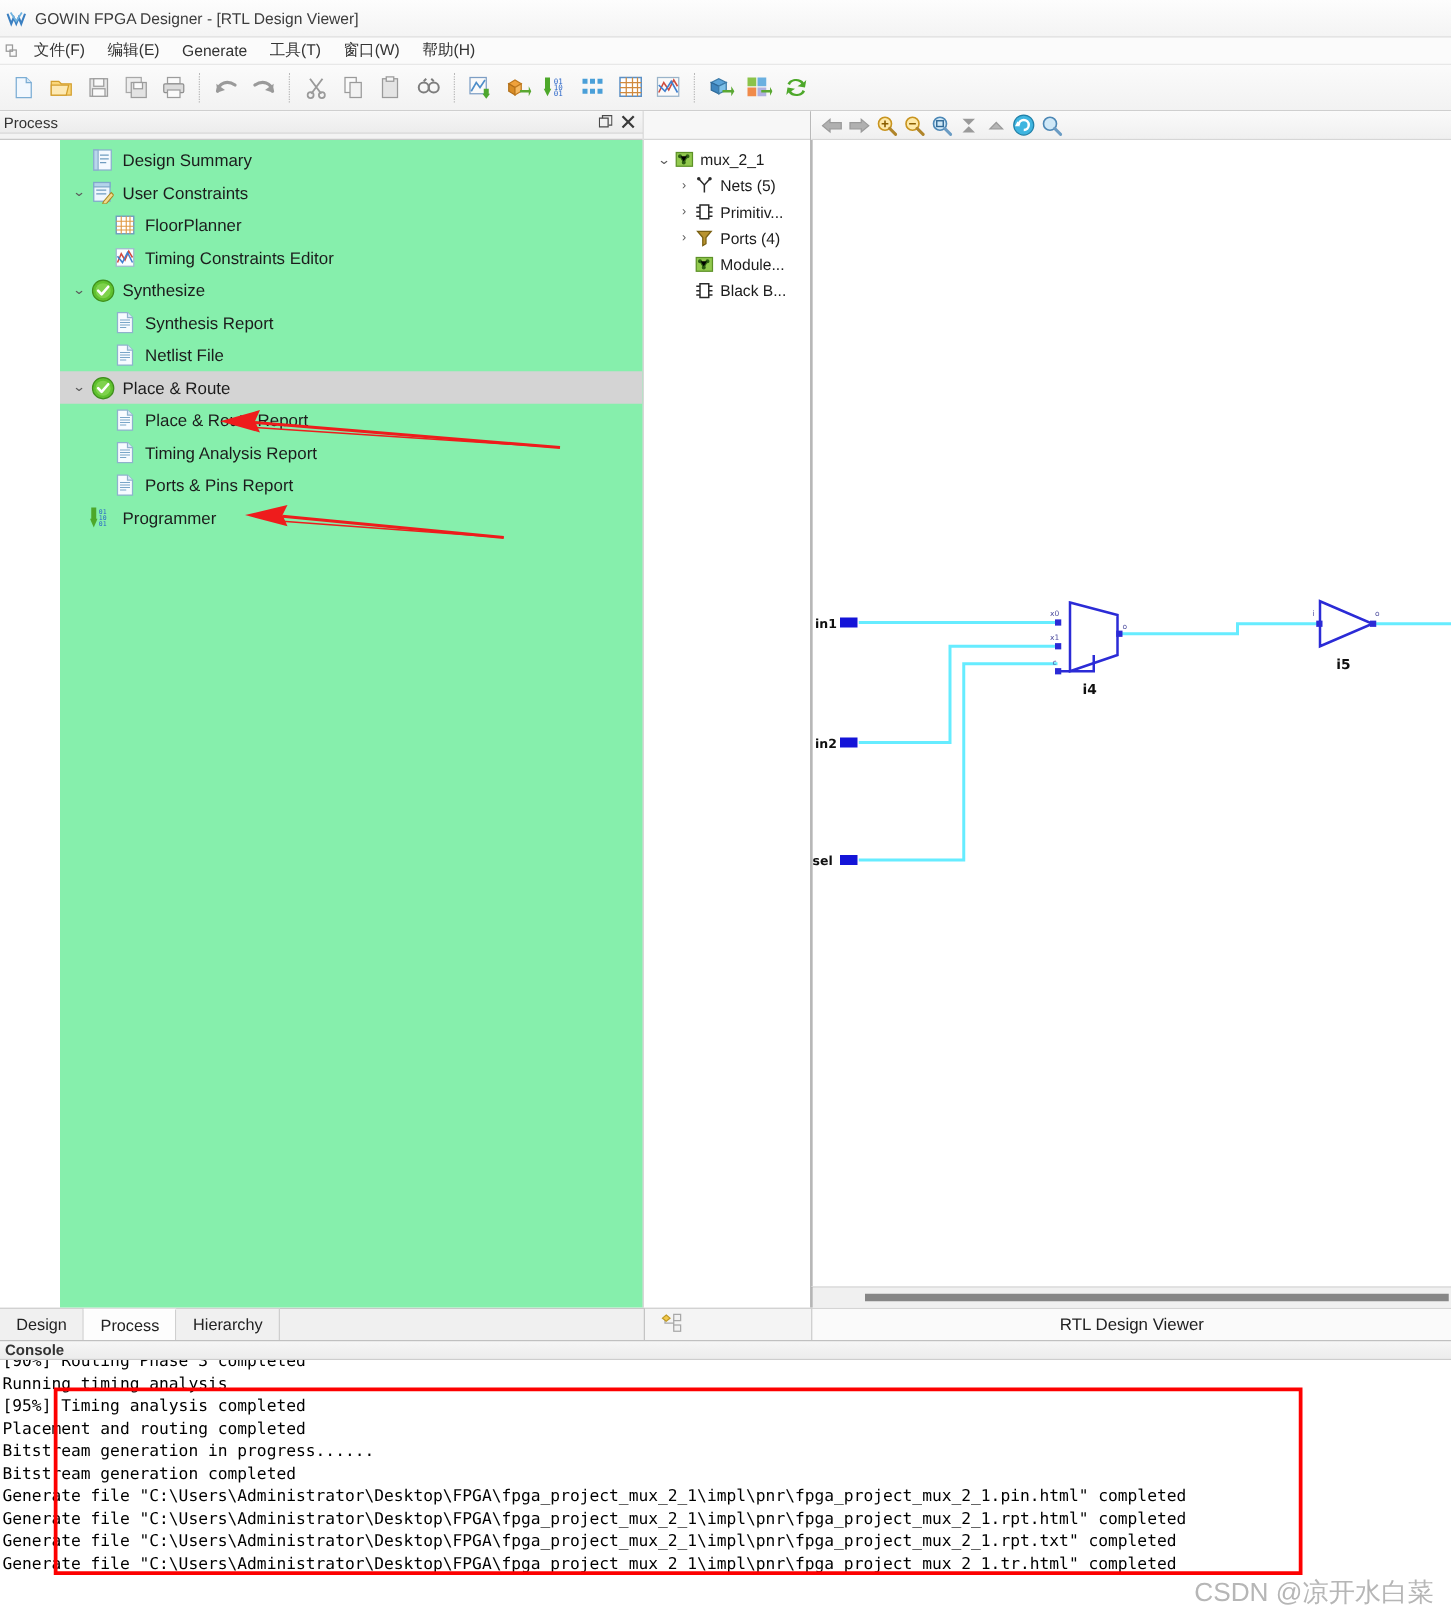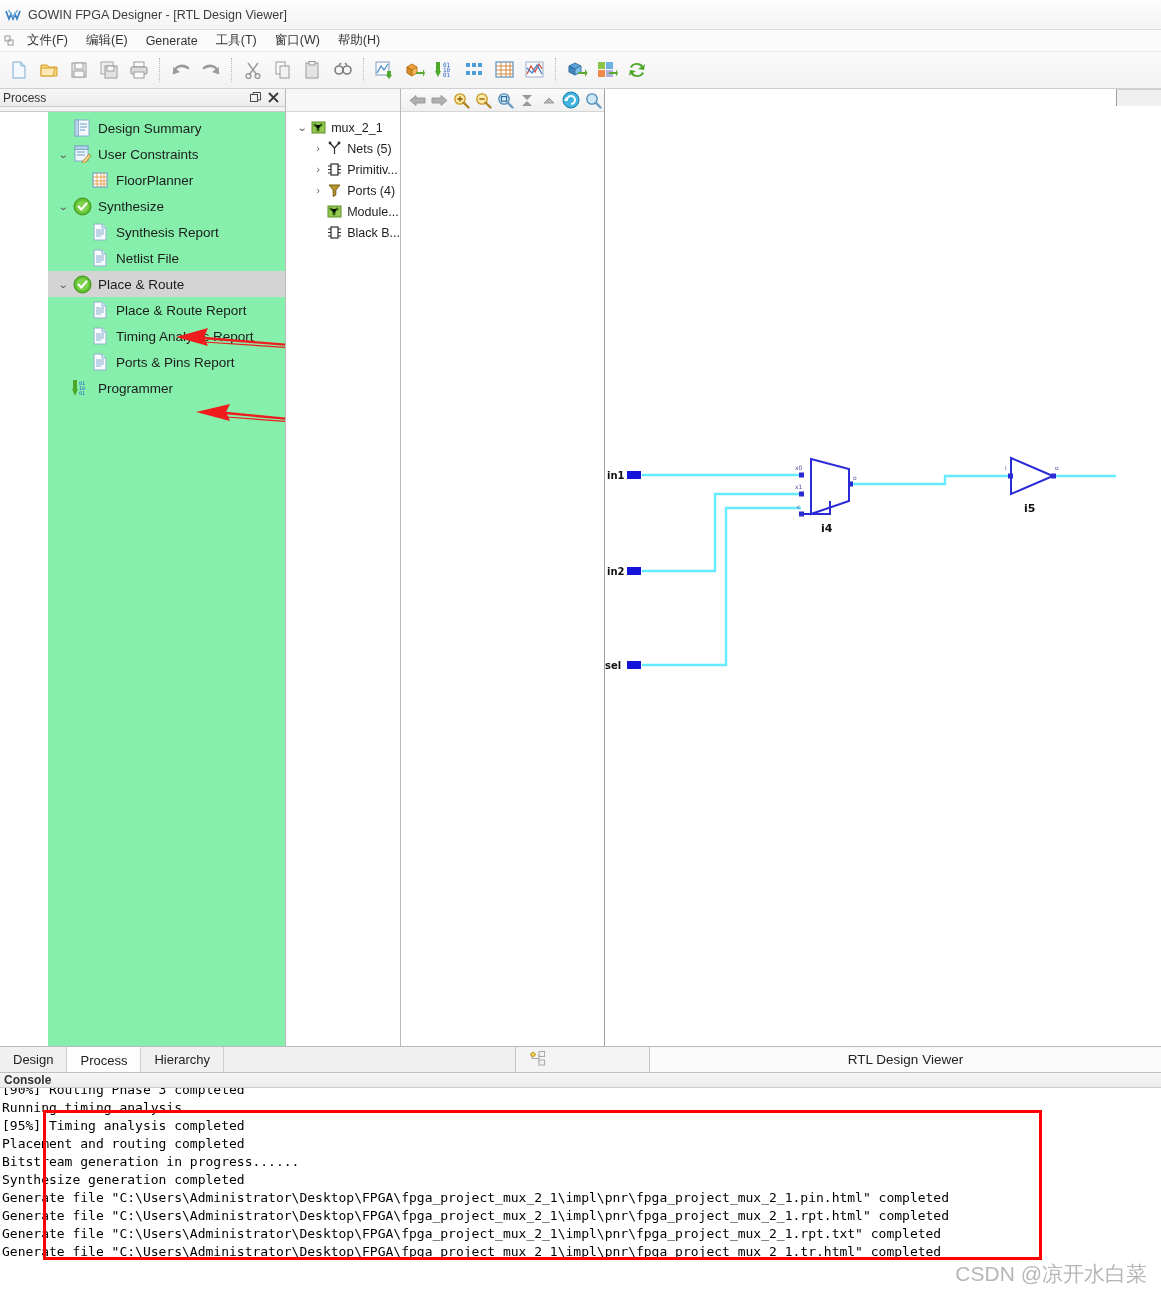--- a/index.html
+++ b/index.html
@@ -131,21 +131,21 @@
     font-size: 12.5px;
     white-space: nowrap;
     cursor: default;
   }
   .hrow .tw { height: 21px; width: 16px; flex: 0 0 16px; }
   .hrow .ticon { width: 17px; height: 17px; margin-right: 4px; flex: 0 0 17px; }
 
   
   .rtl-panel {
     flex: 1;
-    display: flex; flex-direction: row;
+    display: flex; flex-direction: column;
     background: #fff;
   }
   .rtl-toolbar {
     height: 23px;
     background: linear-gradient(#fafafa, #f0f0f0);
     border-bottom: 1px solid #d6d6d6;
     display: flex; align-items: center;
     padding-left: 5px;
   }
   .rtl-btn {
@@ -498,20 +498,31 @@
           <svg width="18" height="18" viewBox="0 0 18 18">
               <rect x="2" y="2" width="14" height="14" fill="#fff" stroke="#6f9cc0" stroke-width="1.1"></rect>
               <g stroke="#e09a45" stroke-width="0.9">
                 <path d="M2 6h14M2 10h14M2 13h14M6 2v14M10 2v14M13 2v14"></path>
               </g>
             </svg>
         </span>
         <span class="tlabel">FloorPlanner</span>
       </div>
 
+      <div class="tree-row indent-2">
+        <span class="tw"></span>
+        <span class="ticon">
+          <svg width="18" height="18" viewBox="0 0 18 18">
+              <rect x="2" y="2" width="14" height="14" fill="#fafdff" stroke="#9fb9cd"></rect>
+              <path d="M3 13 L6 6 L9 11 L12 4 L15 9" stroke="#d0493c" stroke-width="1.2" fill="none"></path>
+              <path d="M3 8 L7 13 L11 5 L15 13" stroke="#3f7fcf" stroke-width="1.2" fill="none"></path>
+            </svg>
+        </span>
+        <span class="tlabel">Timing Constraints Editor</span>
+      </div>
 
       <div class="tree-row indent-1">
         <span class="tw">
             <span class="chev">⌄</span>
           </span>
         <span class="ticon">
           <svg width="19" height="19" viewBox="0 0 19 19">
               <circle cx="9.5" cy="9.5" r="8.5" fill="#5fc12e" stroke="#3f8f1c" stroke-width="1"></circle>
               <circle cx="9.5" cy="9.5" r="6" fill="#7fd24d"></circle>
               <path d="M5.5 9.5 L8.3 12.5 L13.6 6.4" stroke="#fff" stroke-width="2.1" fill="none" stroke-linecap="round" stroke-linejoin="round"></path>
@@ -869,21 +880,21 @@
 
 <div class="console-header">
   <span>Console</span>
 </div>
 <div class="console-body">
   <div class="cline clipped-top">[90%] Routing Phase 3 completed</div>
   <div class="cline">Running timing analysis</div>
   <div class="cline">[95%] Timing analysis completed</div>
   <div class="cline">Placement and routing completed</div>
   <div class="cline">Bitstream generation in progress......</div>
-  <div class="cline">Synthesize generation completed</div>
+  <div class="cline">Bitstream generation completed</div>
   <div class="cline">Generate file "C:\Users\Administrator\Desktop\FPGA\fpga_project_mux_2_1\impl\pnr\fpga_project_mux_2_1.pin.html" completed</div>
   <div class="cline">Generate file "C:\Users\Administrator\Desktop\FPGA\fpga_project_mux_2_1\impl\pnr\fpga_project_mux_2_1.rpt.html" completed</div>
   <div class="cline">Generate file "C:\Users\Administrator\Desktop\FPGA\fpga_project_mux_2_1\impl\pnr\fpga_project_mux_2_1.rpt.txt" completed</div>
   <div class="cline">Generate file "C:\Users\Administrator\Desktop\FPGA\fpga_project_mux_2_1\impl\pnr\fpga_project_mux_2_1.tr.html" completed</div>
 
   <div class="console-redbox" style="left:43px; top:22px; right:119px; height:150px;"></div>
 
   <span class="watermark">CSDN @凉开水白菜</span>
 </div>
 

